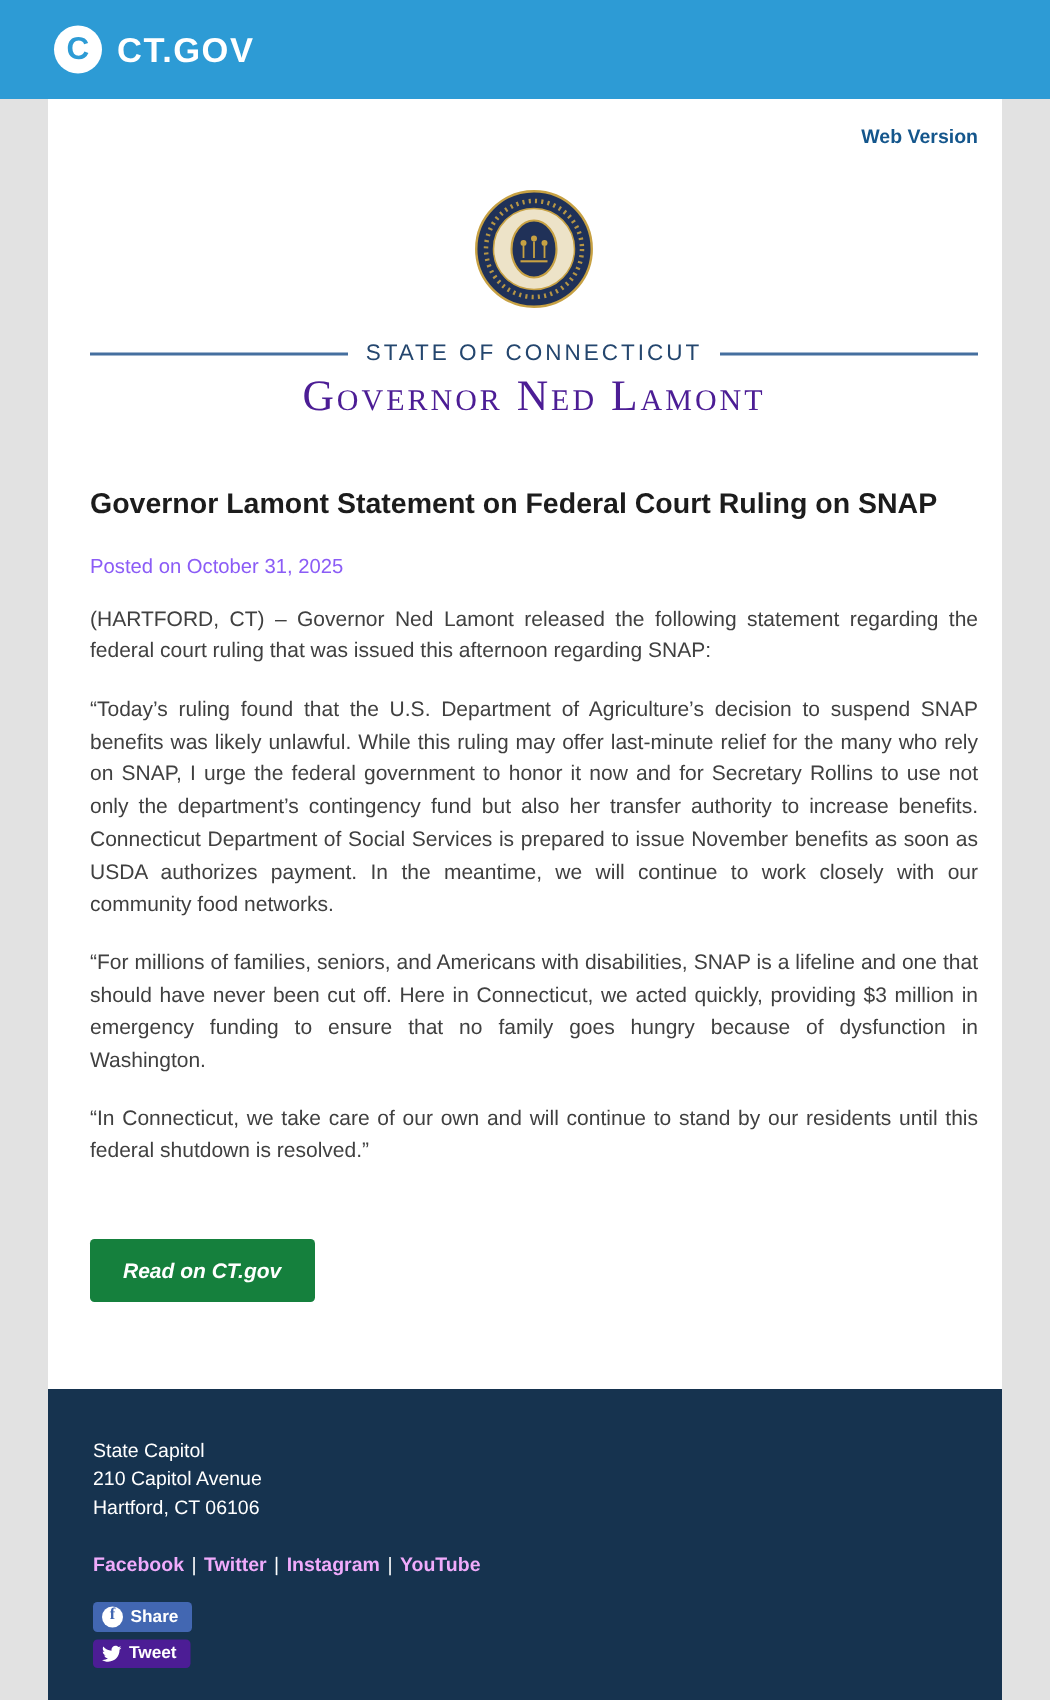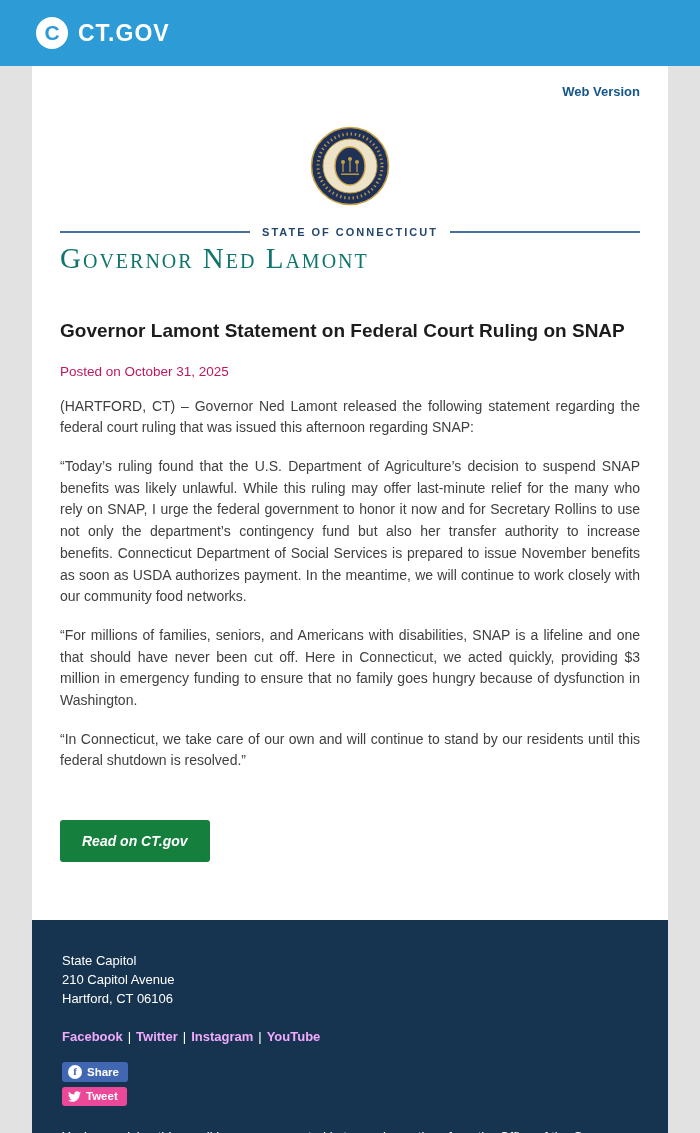--- a/index.html
+++ b/index.html
@@ -17,44 +17,44 @@
     display: flex; align-items: center; justify-content: center;
   }
   .brand-logo .c {
     color: #2d9bd5; font-weight: bold; font-size: 21px; line-height: 1;
     font-family: "Liberation Sans", sans-serif; transform: translateY(-1px);
   }
   .brand-text { color: #ffffff; font-size: 23px; font-weight: bold; letter-spacing: 1px; }
 
   
   .card-wrap { padding: 0 32px; }
-  .card { background: #ffffff; padding: 14px 28px 58px 28px; }
+  .card { background: #ffffff; padding: 14px 16px 58px 28px; }
 
   .webversion-row { text-align: right; padding-top: 2px; }
   .webversion { color: #14568c; font-size: 13px; font-weight: bold; text-decoration: none; cursor: pointer; }
 
   .seal-wrap { text-align: center; margin-top: 26px; }
 
   .caption-row { display: flex; align-items: center; margin-top: 16px; }
   .caption-row .rule { flex: 1; height: 2px; background: #456f9f; }
   .seal-caption {
-    color: #24466e; font-size: 11px; font-weight: bold; letter-spacing: 2px;
+    color: #24466e; font-size: 15px; font-weight: normal; letter-spacing: 2px;
     padding: 0 12px; white-space: nowrap;
   }
 
   .governor-name {
-    text-align: left; margin-top: 4px;
+    text-align: center; margin-top: 4px;
     font-family: "Liberation Serif", serif; font-variant: small-caps;
-    font-size: 29px; letter-spacing: 2px; color: #0f766e; font-weight: 500;
+    font-size: 29px; letter-spacing: 2px; color: #4c1d95; font-weight: 500;
   }
 
   .title {
     margin-top: 44px; font-size: 19px; font-weight: bold; color: #1c1c1c; line-height: 1.3;
   }
-  .posted { margin-top: 20px; color: #be185d; font-size: 13.5px; }
+  .posted { margin-top: 20px; color: #8b5cf6; font-size: 13.5px; }
 
   .para {
     margin-top: 17px; color: #404040; font-size: 14px; line-height: 1.55;
     text-align: justify;
   }
 
   .cta {
     display: inline-block; margin-top: 48px;
     background: #15803d; color: #ffffff; font-size: 14px; font-weight: bold;
     padding: 13px 22px; border-radius: 3px; text-decoration: none; cursor: pointer; font-style: italic;
@@ -67,21 +67,21 @@
   .social-row a { color: #f0abfc; text-decoration: none; cursor: pointer; }
   .social-row .sep { margin: 0 5px; font-weight: normal; }
 
   .share-col { margin-top: 18px; display: flex; flex-direction: column; align-items: flex-start; gap: 5px; }
   .share-btn {
     display: inline-flex; align-items: center; gap: 5px;
     border-radius: 3px; padding: 3px 9px 3px 6px; text-decoration: none; cursor: pointer;
     color: #ffffff; font-size: 11.5px; font-weight: bold;
   }
   .fb-btn { background: #4267b2; }
-  .tw-btn { background: #ec4899; text-align: right; }
+  .tw-btn { background: #4c1d95; text-align: right; }
   .fb-circle {
     width: 14px; height: 14px; border-radius: 50%; background: #ffffff;
     display: inline-flex; align-items: center; justify-content: center;
   }
   .fb-circle .f {
     color: #4267b2; font-family: "Liberation Serif", serif; font-weight: bold;
     font-size: 11px; line-height: 1; transform: translateY(-0.5px);
   }
 
   .disclaimer { margin-top: 22px; font-size: 13px; line-height: 1.45; }

